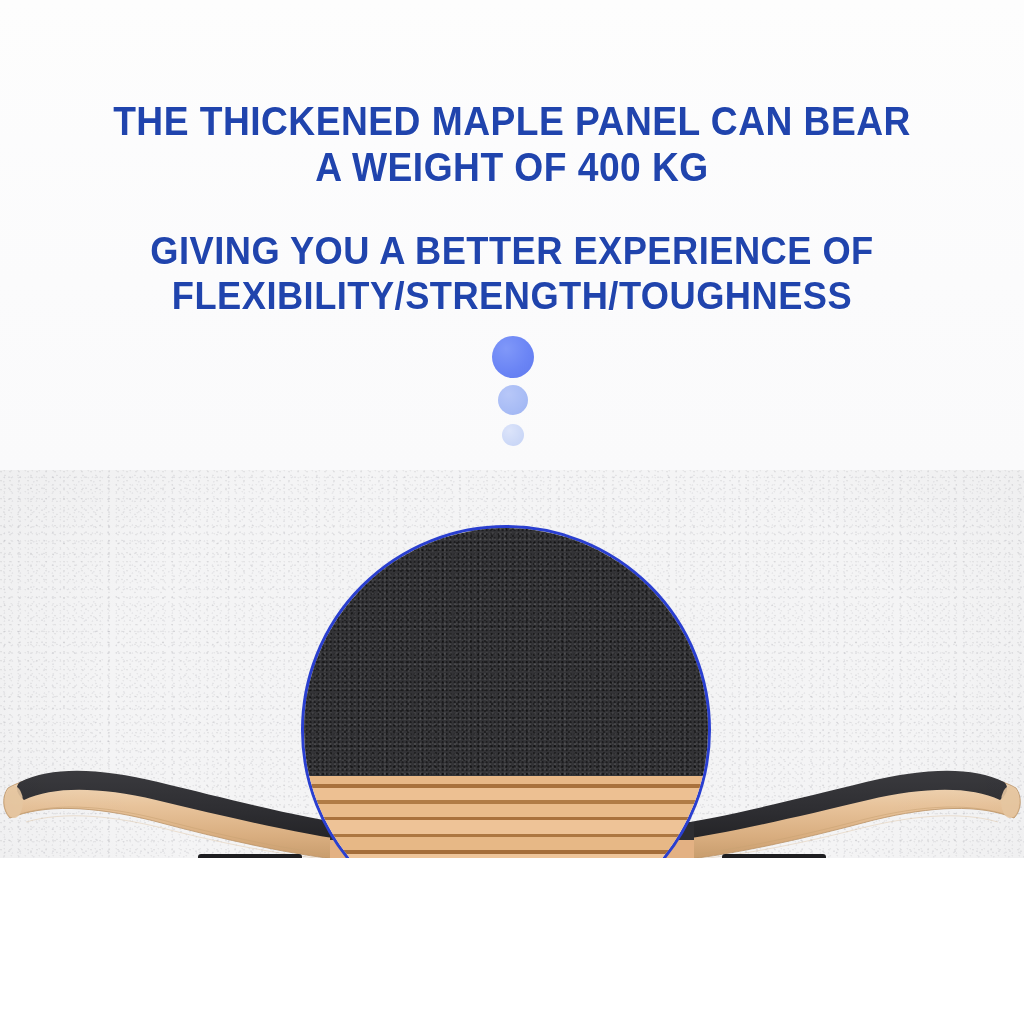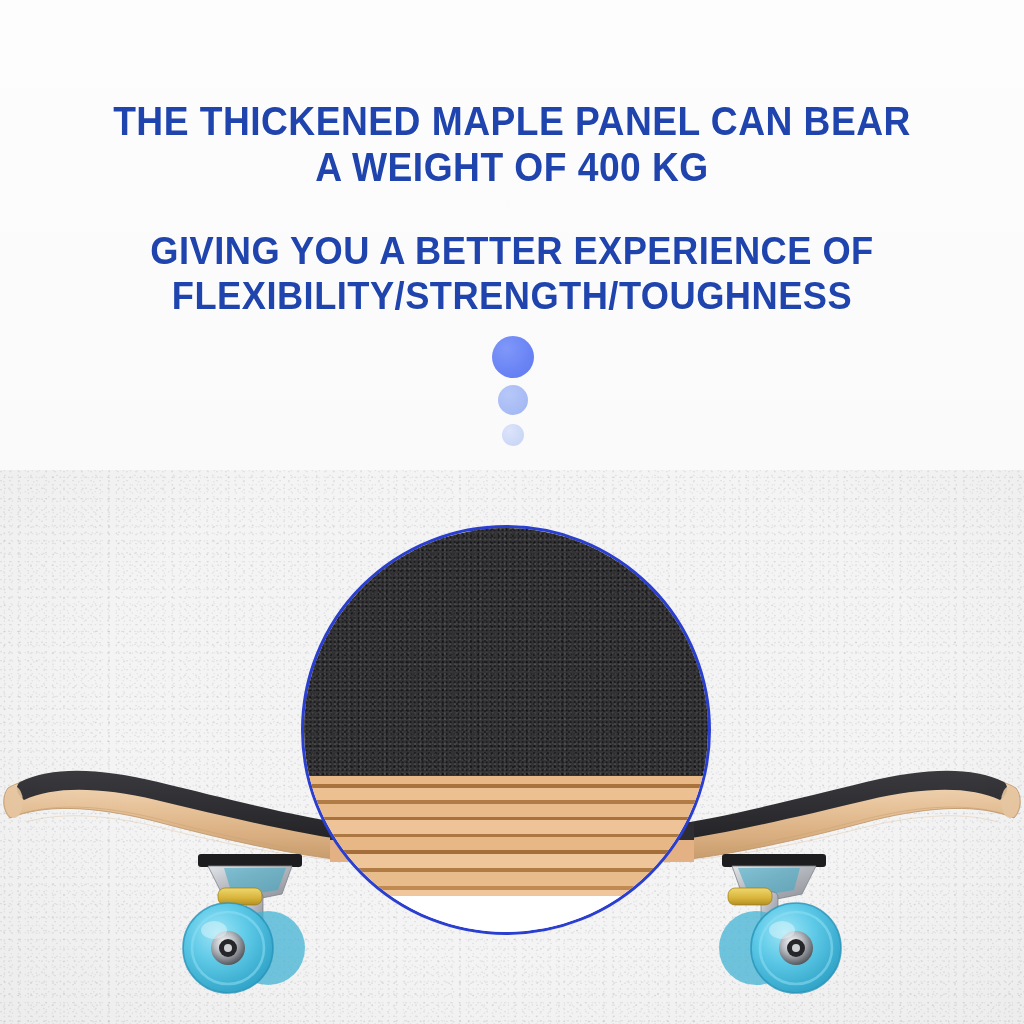--- a/index.html
+++ b/index.html
@@ -9,21 +9,21 @@
     width: 1024px;
     height: 1024px;
     overflow: hidden;
     background: #ffffff;
     font-family: "Liberation Sans", sans-serif;
   }
 
   #stage {
     position: relative;
     width: 1024px;
-    height: 1024px;
+    height: 858px;
     background: #fdfdfd;
     overflow: hidden;
   }
 
   
   .copy-area {
     position: absolute;
     left: 0; top: 0;
     width: 1024px;
     height: 470px;

